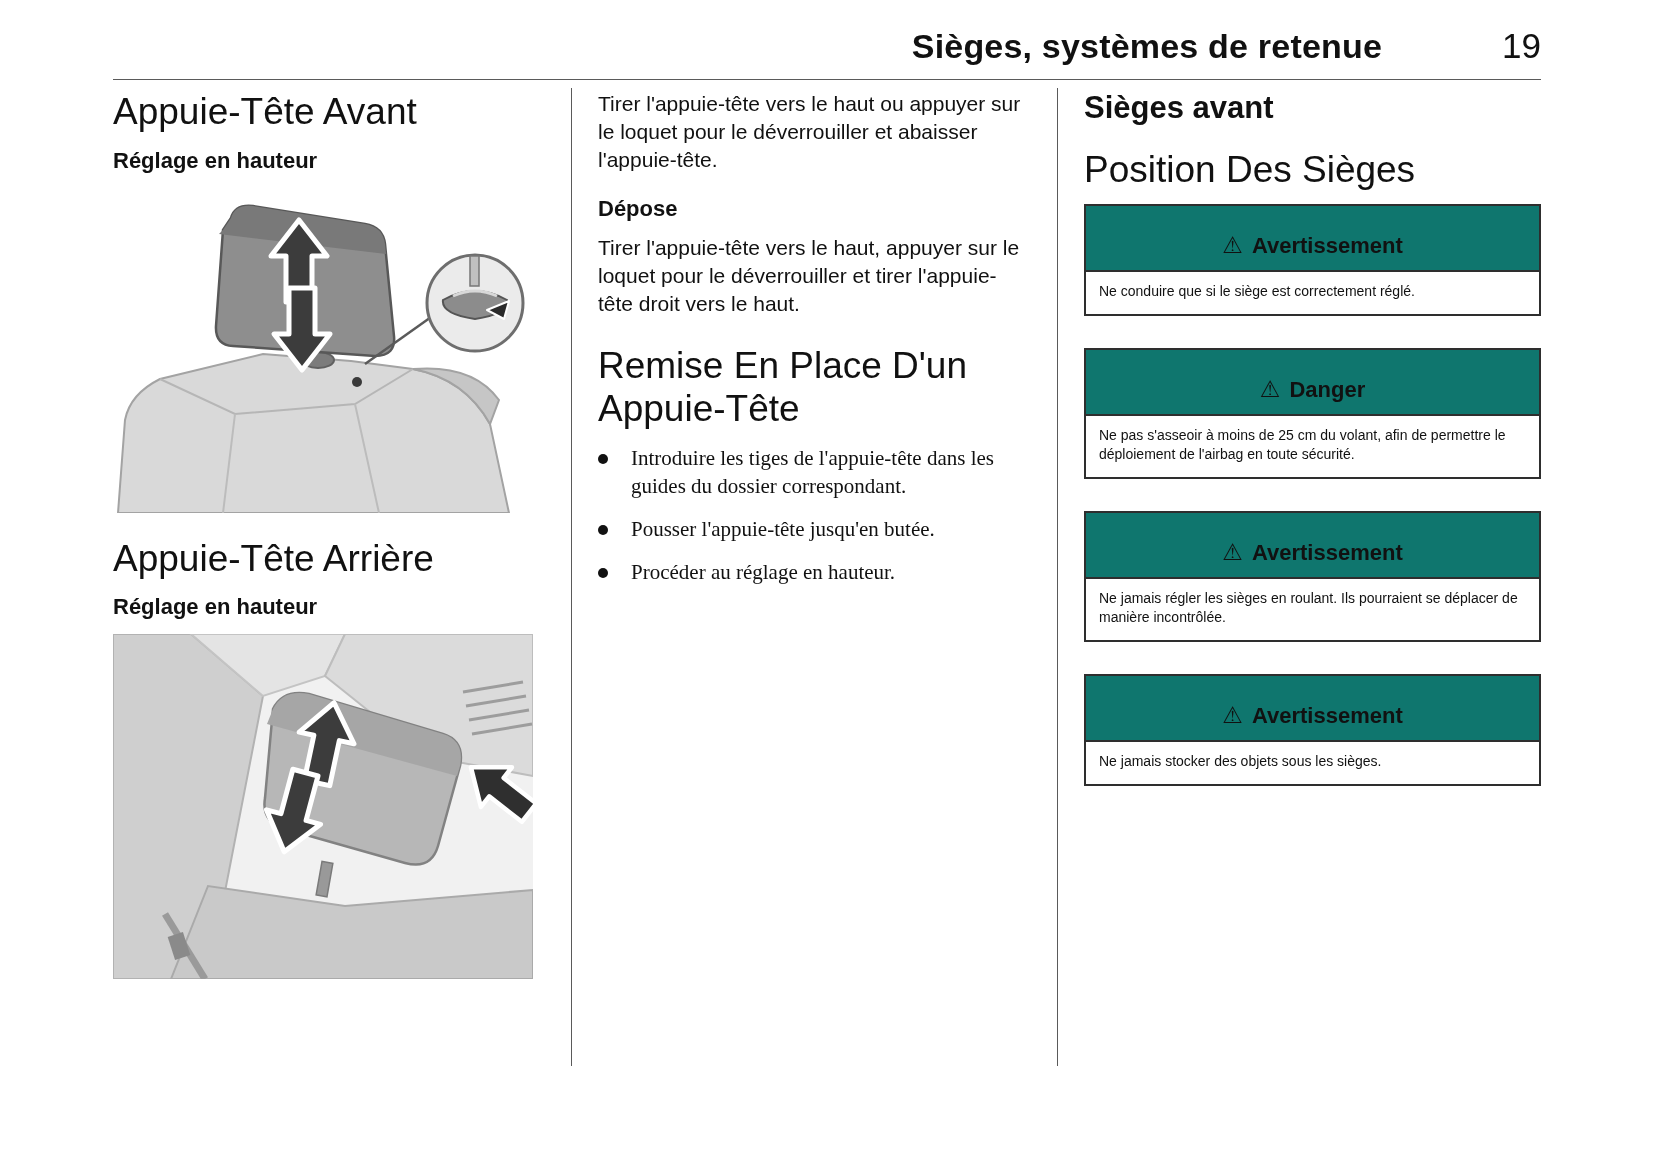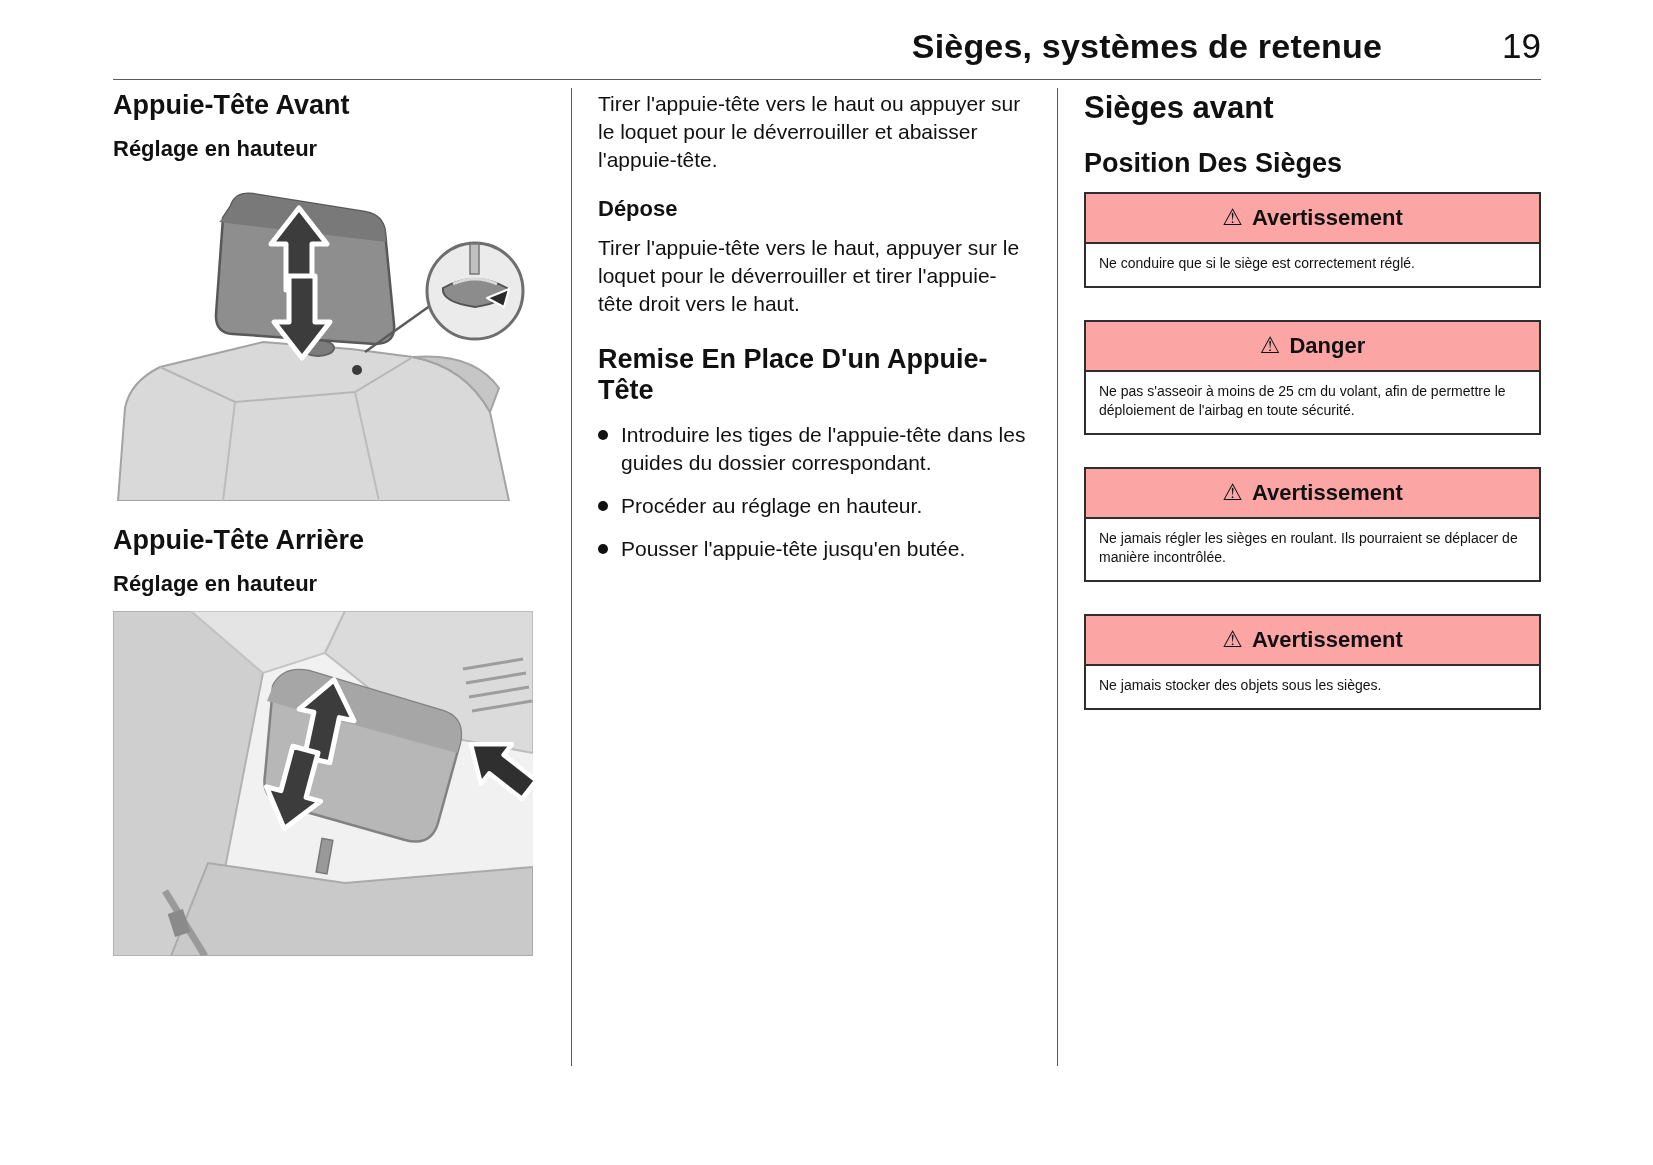--- a/index.html
+++ b/index.html
@@ -25,41 +25,41 @@
   
   .columns { display: flex; margin-top: 8px; height: 978px; }
   .col { height: 100%; }
   .col1 { width: 458px; padding-right: 30px; }
   .col2 { width: 486px; padding: 0 26px; border-left: 1.5px solid #5a5a5a; }
   .col3 { width: 484px; padding-left: 26px; border-left: 1.5px solid #5a5a5a; }
 
   
   h1, h2, h3, p, figure, ul { margin: 0; padding: 0; }
   .h-large { font-size: 31px; font-weight: bold; margin: 10px 0 22px; }
-  .h-med   { font-size: 27px; font-weight: bold; line-height: 1.18; margin: 18px 0 12px; }
+  .h-med   { font-size: 37px; font-weight: normal; line-height: 1.18; margin: 18px 0 12px; }
   .h-small { font-size: 22px; font-weight: bold; margin: 14px 0 12px; }
   .body-text { font-size: 21px; line-height: 1.33; }
   .mt0 { margin-top: 2px; }
 
   
   .illu { width: 420px; margin: 14px 0 16px; }
   .illu svg { display: block; width: 100%; height: auto; }
 
   
   .bullets { list-style: none; margin: 14px 0 0; }
-  .bullets li { display: flex; gap: 13px; margin-bottom: 15px; }
+  .bullets li { display: flex; gap: 23px; margin-bottom: 15px; font-family: Liberation Serif, serif; }
   .dot { flex: 0 0 10px; width: 10px; height: 10px; border-radius: 50%; background: #111; margin-top: 9px; }
   .li-text { font-size: 21px; line-height: 1.33; }
 
   
   .warnbox { border: 2px solid #2e2e2e; margin-bottom: 32px; }
   .warnbox-header {
-    background: #fca5a5; border-bottom: 2px solid #2e2e2e;
+    background: #0f766e; border-bottom: 2px solid #2e2e2e;
     text-align: center; font-weight: bold; font-size: 22px;
-    padding: 10px 6px 11px;
+    padding: 26px 6px 11px;
   }
   .warn-icon { font-weight: 400; margin-right: 9px; font-size: 23px; }
   .warnbox-body { padding: 10px 13px 13px; font-size: 14px; line-height: 1.36; }
 </style>
 </head>
 <body>
 
 <div class="page">
 
   <header class="page-header">
@@ -160,25 +160,25 @@
 
       <h2 class="h-med" style="margin-top:26px">Remise En Place D'un Appuie-Tête</h2>
 
       <ul class="bullets">
         <li>
           <span class="dot"></span>
           <span class="li-text">Introduire les tiges de l'appuie-tête dans les guides du dossier correspondant.</span>
         </li>
         <li>
           <span class="dot"></span>
-          <span class="li-text">Procéder au réglage en hauteur.</span>
+          <span class="li-text">Pousser l'appuie-tête jusqu'en butée.</span>
         </li>
         <li>
           <span class="dot"></span>
-          <span class="li-text">Pousser l'appuie-tête jusqu'en butée.</span>
+          <span class="li-text">Procéder au réglage en hauteur.</span>
         </li>
       </ul>
     </section>
 
     <section class="col col3">
       <h1 class="h-large mt0">Sièges avant</h1>
       <h2 class="h-med" style="margin-top:0">Position Des Sièges</h2>
 
       <div class="warnbox">
         <div class="warnbox-header">

